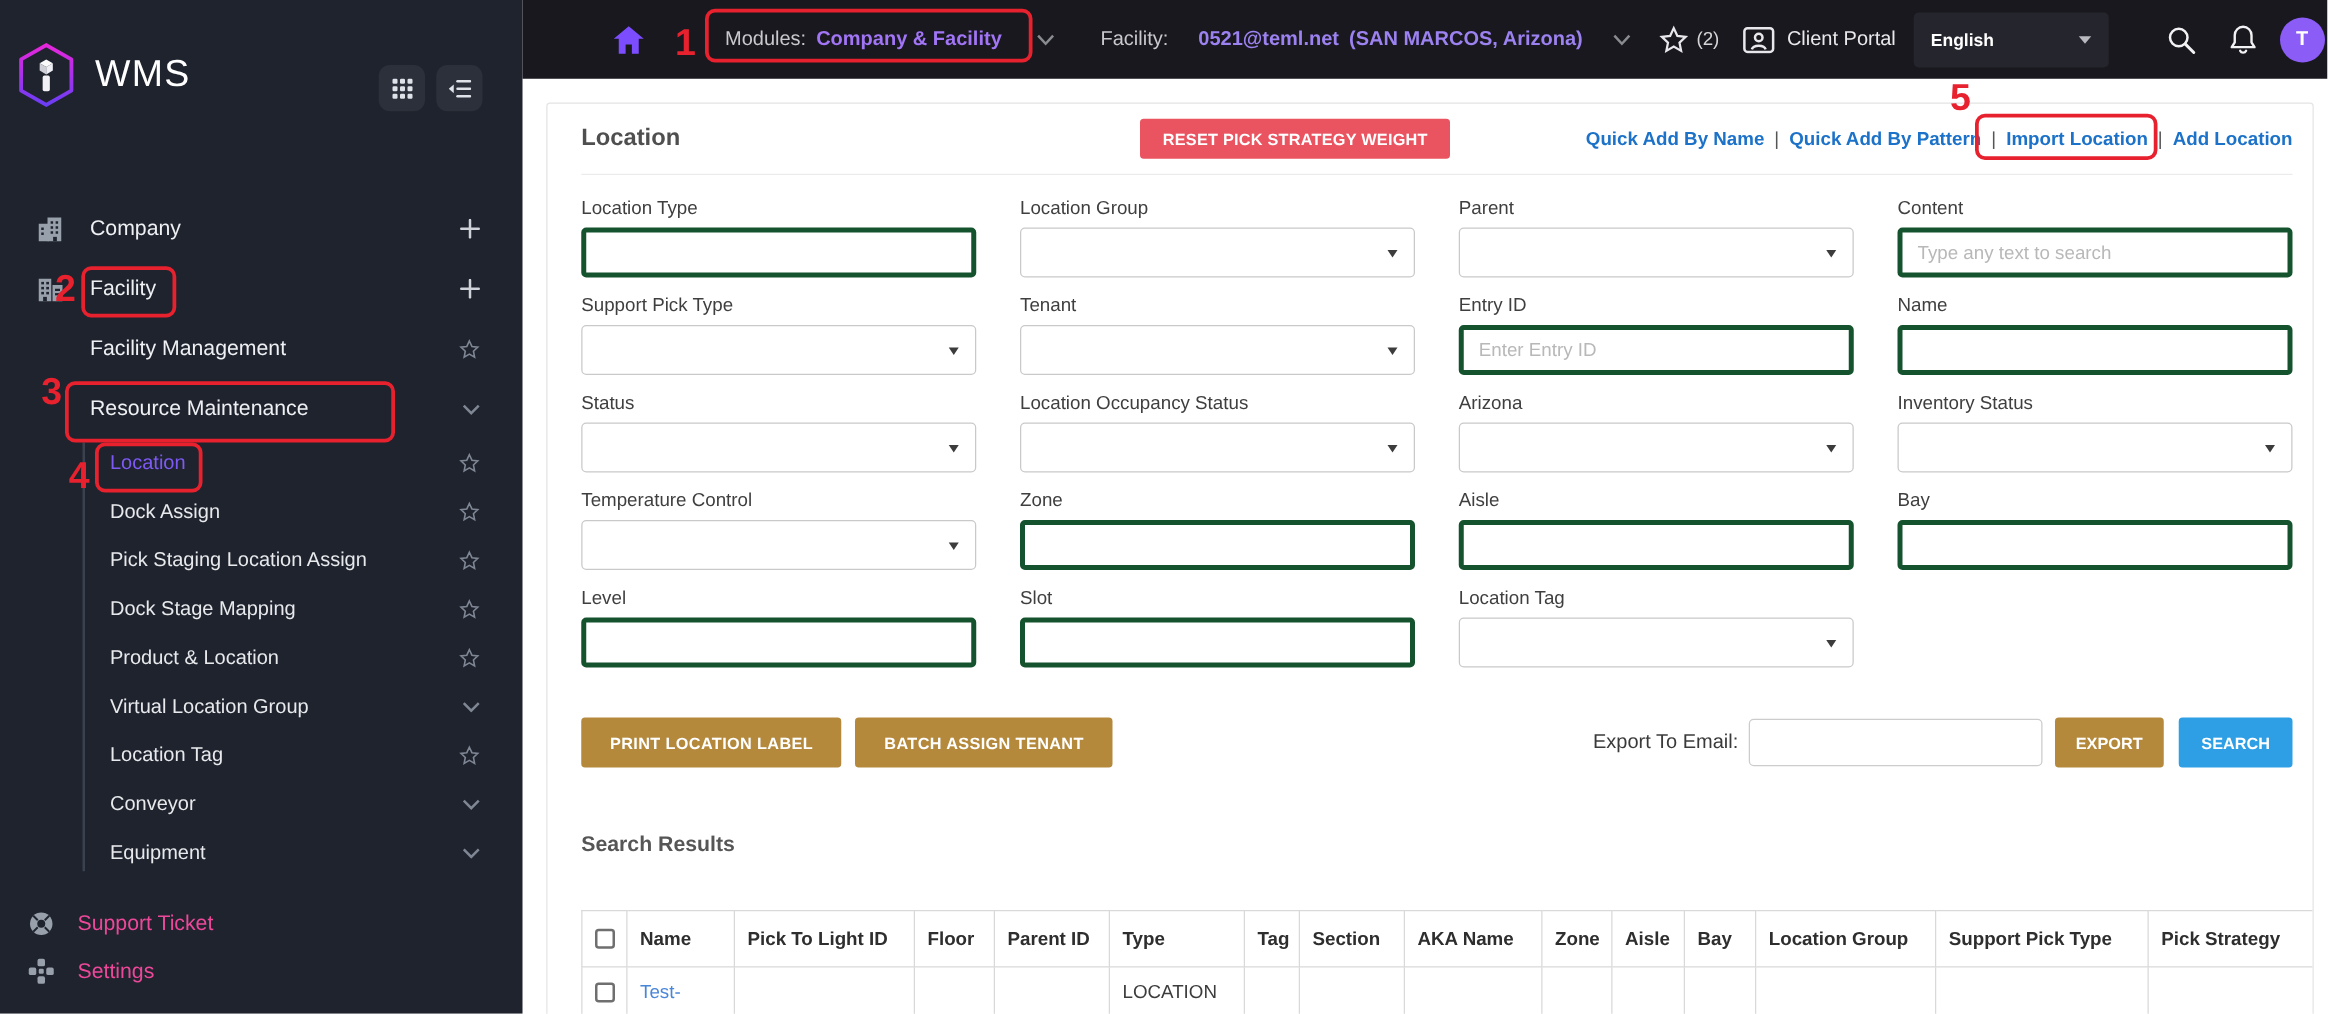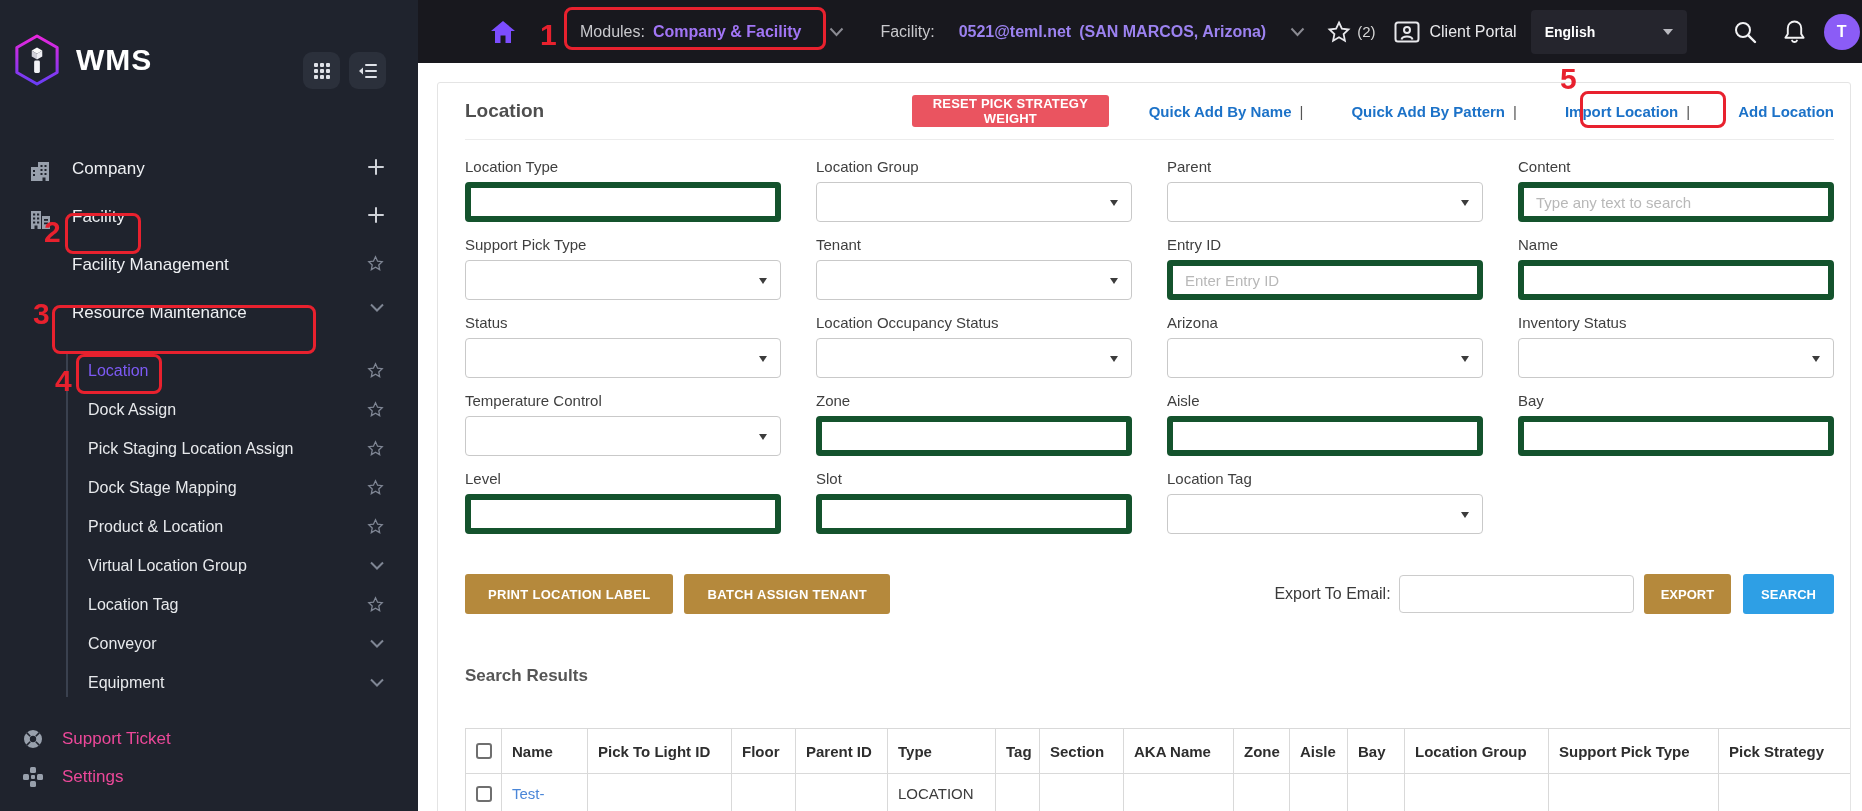--- a/index.html
+++ b/index.html
@@ -4,26 +4,26 @@
 <style>
   * { box-sizing: border-box; }
   html,body { margin:0; padding:0; }
   body {
     width:1862px; height:811px; overflow:hidden; position:relative;
     background:#ffffff; font-family:"Liberation Sans", sans-serif;
   }
   
   .sidebar { position:absolute; left:0; top:0; width:418px; height:811px; background:#1f232d; z-index:2; }
   .brand-row { position:absolute; top:34px; left:14px; display:flex; align-items:center; }
-  .brand-text { margin-left:16px; font-size:30px; color:#ffffff; letter-spacing:1px; font-weight:700; }
+  .brand-text { margin-left:16px; font-size:30px; color:#ffffff; letter-spacing:1px; font-weight:400; }
   .side-btn { position:absolute; top:52px; width:37px; height:37px; border-radius:9px; background:#2b303b;
     display:flex; align-items:center; justify-content:center; cursor:pointer; }
   .side-btn.grid { left:303px; } .side-btn.collapse { left:349px; }
   .nav { position:absolute; top:159px; left:0; right:0; height:538px; overflow:hidden; }
-  .nav-item { height:48px; display:flex; align-items:flex-start; padding-right:34px; color:#eef0f3; font-size:17px; cursor:pointer; }
+  .nav-item { height:48px; display:flex; align-items:center; padding-right:34px; color:#eef0f3; font-size:17px; cursor:pointer; }
   .nav-item.with-icon { padding-left:28px; }
   .nav-item.no-icon { padding-left:72px; }
   .nav-icon { width:26px; margin-right:18px; display:flex; }
   .nav-suffix { margin-left:auto; display:flex; align-items:center; }
   .subnav { position:relative; }
   .subnav::before { content:""; position:absolute; left:66px; top:3px; height:345px; width:2px; background:#3a414f; }
   .sub-item { height:39px; display:flex; align-items:center; padding-left:88px; padding-right:34px;
     color:#e7e9ec; font-size:16px; cursor:pointer; }
   .sub-item.active .sub-label { color:#7d5af5; }
   .side-footer-item { position:absolute; left:0; right:0; height:38px; display:flex; align-items:center;
@@ -55,26 +55,26 @@
     font-size:16px; font-weight:bold; display:flex; align-items:center; justify-content:center; flex:none; }
   
   .main { position:absolute; left:418px; top:63px; width:1444px; height:748px; background:#ffffff; }
   .card { position:absolute; left:19px; top:19px; width:1414px; height:780px; background:#fff;
     border:1px solid #e4e4e4; border-radius:3px; padding:0 16px 0 27px; overflow:hidden; }
   .card-header { display:flex; align-items:center; height:57px; border-bottom:1px solid #ececec; }
   .page-title { font-size:19px; font-weight:bold; color:#4f4f4f; }
   .reset-btn { margin-left:368px; height:32px; padding:0 18px; background:#ea5460; border:none; border-radius:3px;
     color:#fff; font-size:13px; font-weight:bold; letter-spacing:.2px; cursor:pointer; font-family:inherit; }
   .quick-links { margin-left:auto; display:flex; align-items:center; gap:8px; font-size:15px; font-weight:bold; }
-  .quick-link { color:#1c72c8; cursor:pointer; white-space:nowrap;margin-left:40px; }
+  .quick-link { color:#1c72c8; cursor:pointer; white-space:nowrap; }
   .link-sep { color:#555; font-weight:400; }
   
   .filter-grid { display:grid; grid-template-columns:repeat(4,1fr); column-gap:35px; row-gap:14px; margin-top:18px; }
   .f-label { display:block; font-size:15px; color:#3f3f3f; margin-bottom:7px; }
-  .f-input { width:100%; height:40px; border:6px solid #14532d; border-radius:4px; padding:0 12px;
+  .f-input { width:100%; height:40px; border:4px solid #14532d; border-radius:4px; padding:0 12px;
     font-size:15px; color:#a16207; font-family:inherit; outline:none; }
   .f-input::placeholder { color:#b8b8b8; }
   .f-select { width:100%; height:40px; border:1px solid #c9c9c9; border-radius:4px; position:relative;
     background:#fff; cursor:pointer; }
   .f-caret { position:absolute; right:13px; top:17px; width:0; height:0;
     border-left:4.5px solid transparent; border-right:4.5px solid transparent; border-top:6px solid #3c3c3c; }
   
   .actions { display:flex; align-items:center; margin-top:40px; }
   .gold-btn { height:40px; padding:0 23px; background:#b5893c; border:none; border-radius:3px; color:#fff;
     font-size:13px; font-weight:bold; letter-spacing:.3px; margin-right:11px; cursor:pointer; font-family:inherit; }

